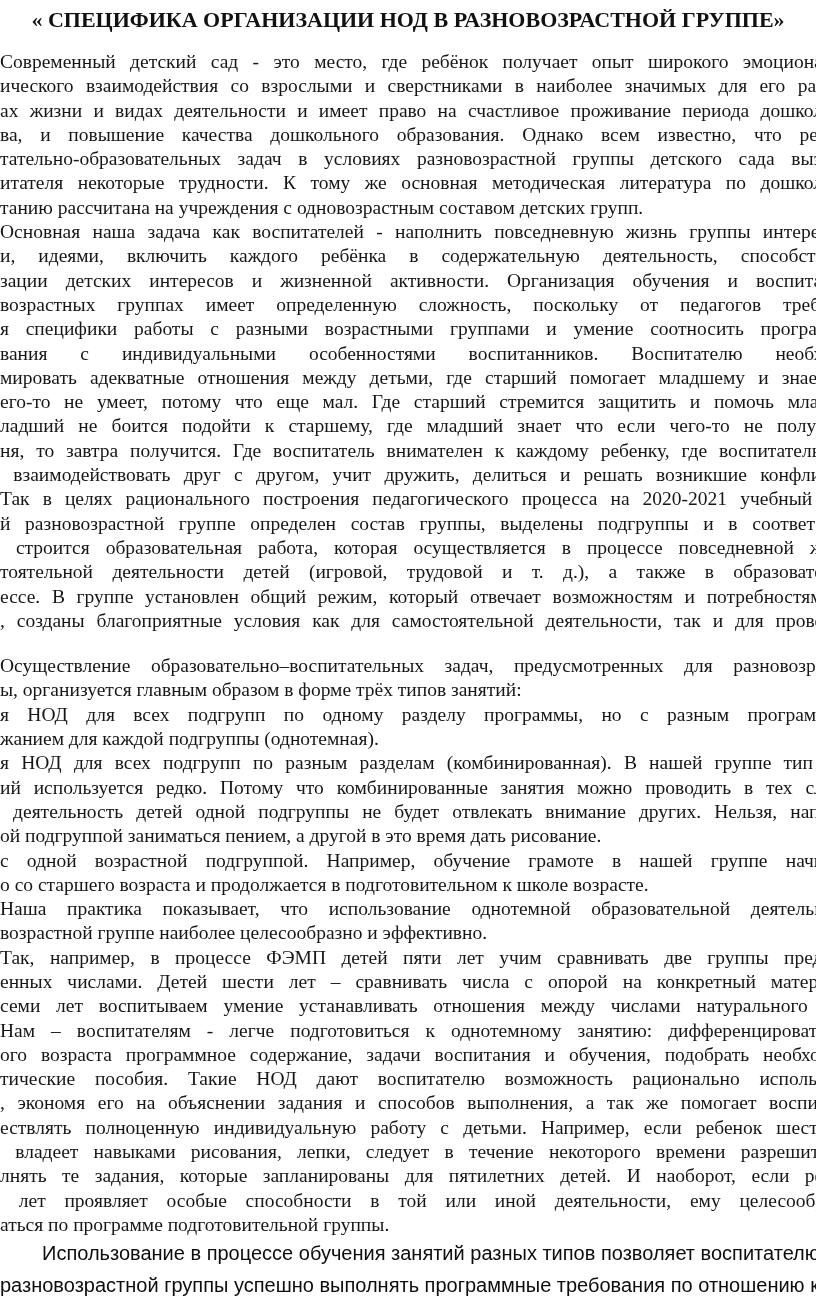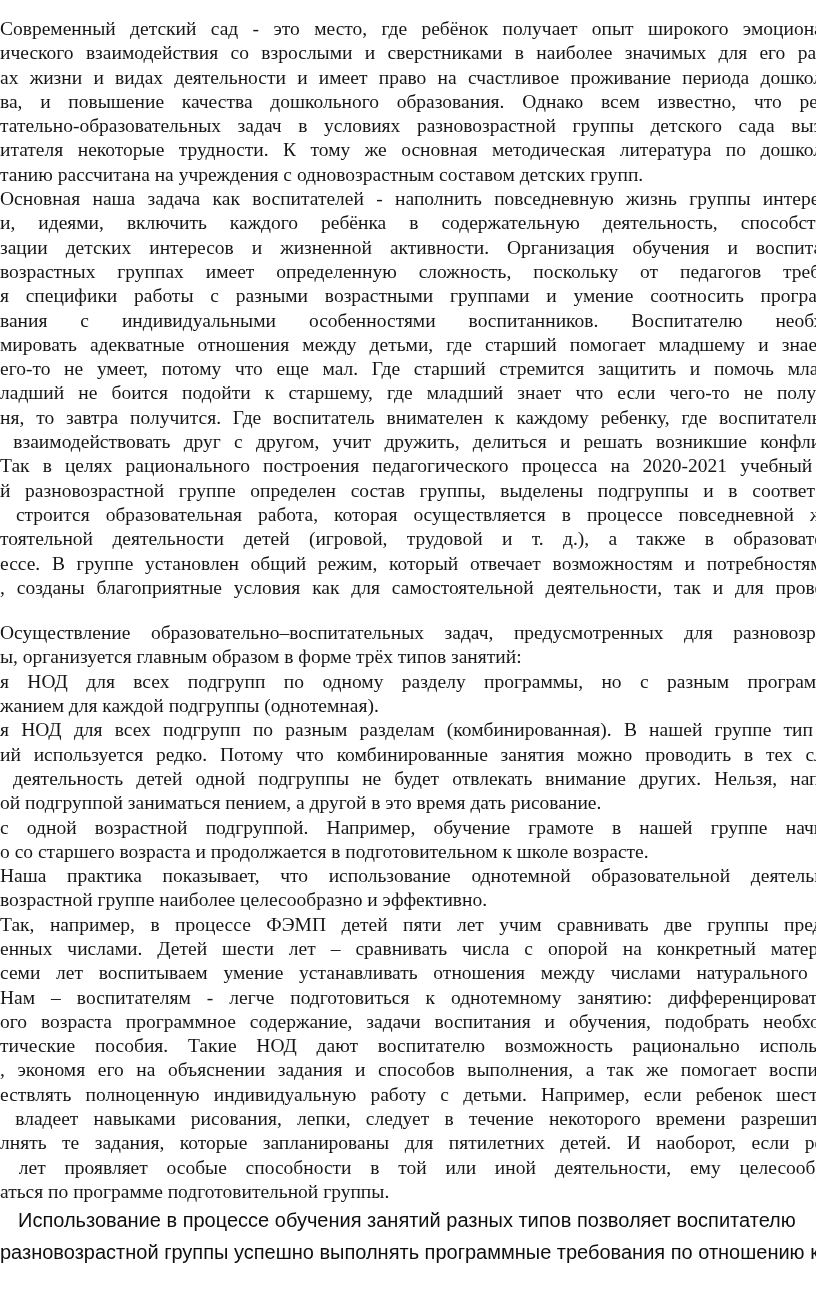--- a/index.html
+++ b/index.html
@@ -45,26 +45,27 @@
   }
   .line.blank { height: 21px; }
   .footer-block { margin-top: 0px; }
   .fline {
     font-family: "Liberation Sans", sans-serif;
     font-size: 20px;
     line-height: 32px;
     color: #0d0d0d;
     white-space: nowrap;
   }
-  .fline.indent { padding-left: 18px; }
+  .fline.indent { padding-left: 42px; }
 </style>
 </head>
 <body>
 
 <div id="screen">
+  <div class="title">« СПЕЦИФИКА ОРГАНИЗАЦИИ НОД В РАЗНОВОЗРАСТНОЙ ГРУППЕ»</div>
   <div class="body-block">
       <div class="line j">Современный детский сад - это место, где ребёнок получает опыт широкого эмоциональн</div>
       <div class="line j">ического взаимодействия со взрослыми и сверстниками в наиболее значимых для его развит</div>
       <div class="line j">ах жизни и видах деятельности и имеет право на счастливое проживание периода дошкольно</div>
       <div class="line j">ва, и повышение качества дошкольного образования. Однако всем известно, что решен</div>
       <div class="line j">тательно-образовательных задач в условиях разновозрастной группы детского сада вызыва</div>
       <div class="line j">итателя некоторые трудности. К тому же основная методическая литература по дошкольно</div>
       <div class="line">танию рассчитана на учреждения с одновозрастным составом детских групп.</div>
       <div class="line j">Основная наша задача как воспитателей - наполнить повседневную жизнь группы интересны</div>
       <div class="line j">и, идеями, включить каждого ребёнка в содержательную деятельность, способствова</div>

